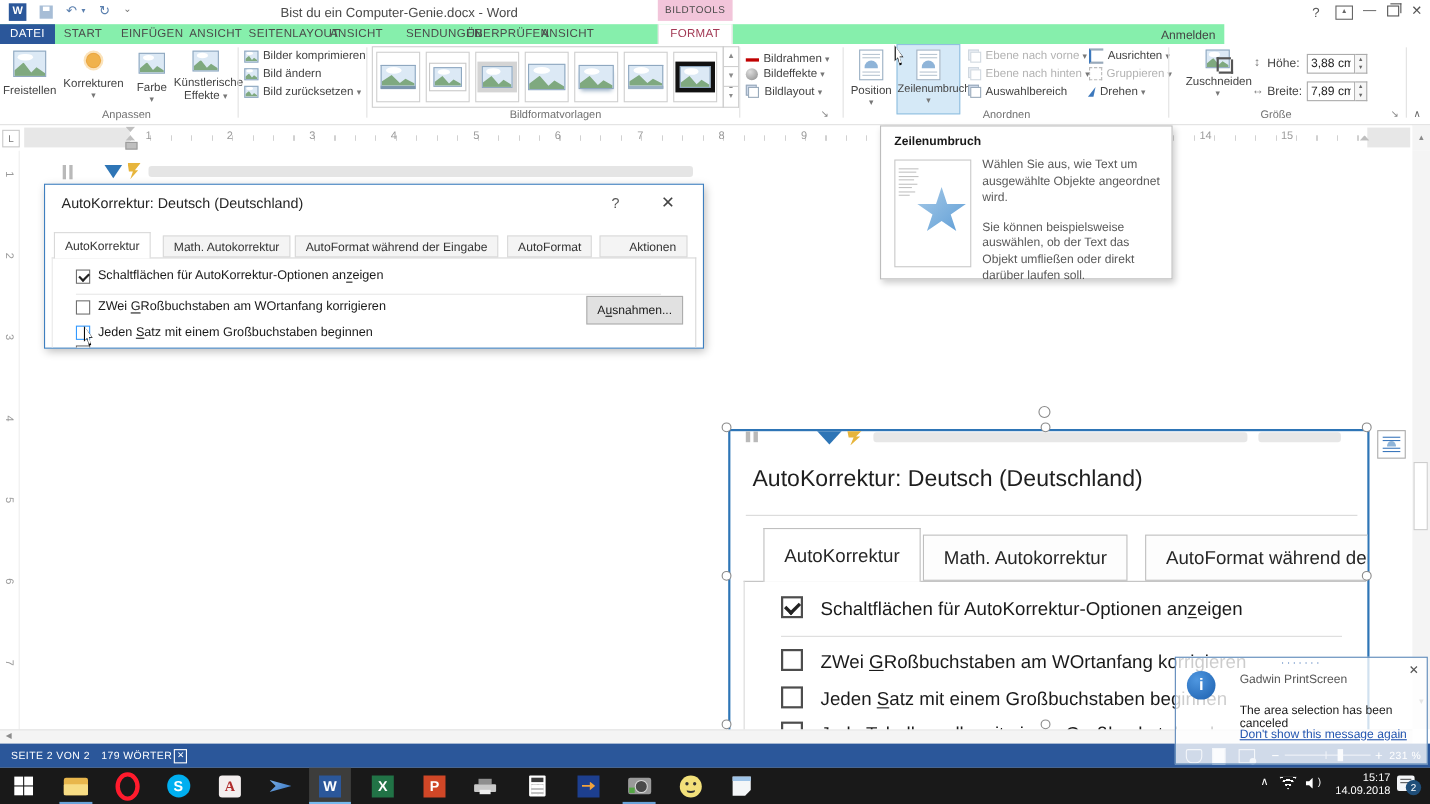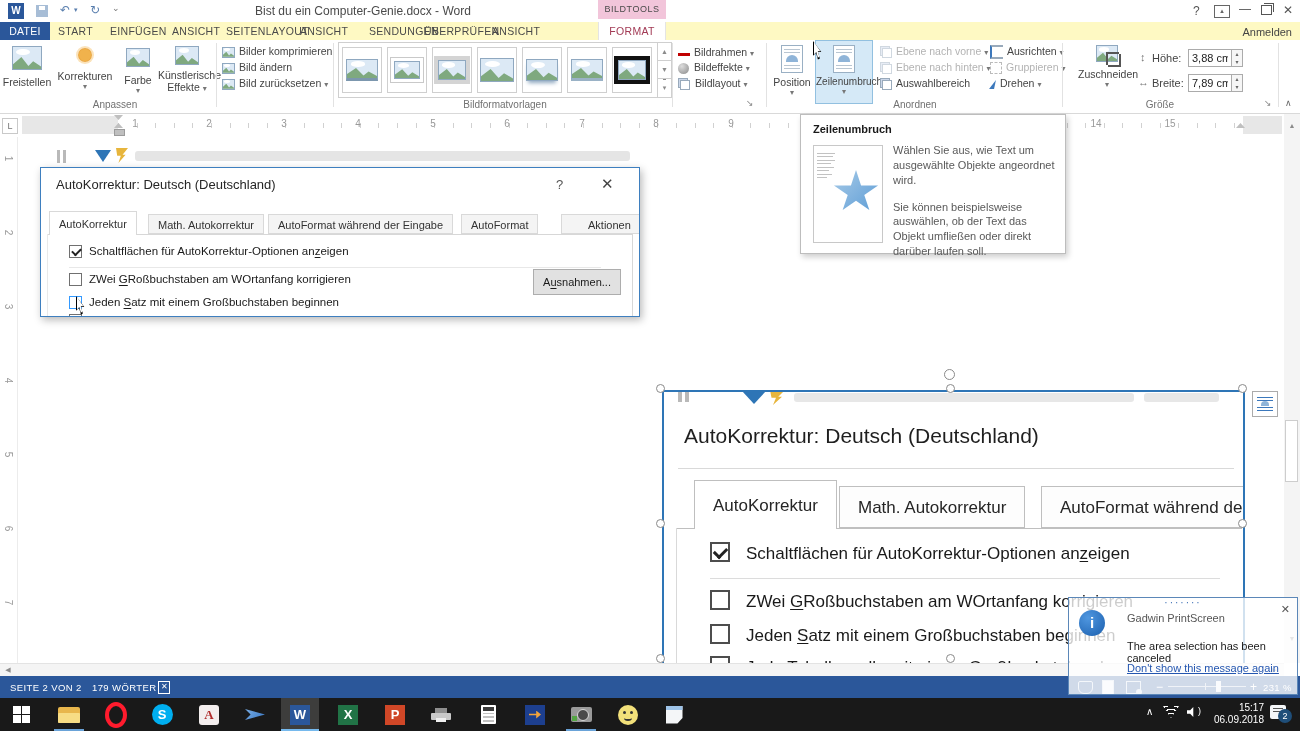--- a/index.html
+++ b/index.html
@@ -7,21 +7,21 @@
           font-family:"Liberation Sans","DejaVu Sans",sans-serif;color:#444;}
   .a{position:absolute;}
   
   #titlebar{left:0;top:0;width:1300px;height:22px;background:#fff;}
   .qat{font-size:12px;color:#5a7fae;}
   #title{font-size:12px;color:#4a4a4a;}
   .winctl{font-size:12px;color:#555;}
   #bildtools{left:598px;top:0;width:68px;height:19px;background:#f2c5da;color:#4a4a4a;
              font-size:9px;line-height:19px;text-align:center;letter-spacing:.5px;}
   
-  #menubar{left:0;top:22px;width:1300px;height:18px;background:#fef9c3;}
+  #menubar{left:0;top:22px;width:1113px;height:18px;background:#86efac;}
   .mtab{position:absolute;top:0;height:18px;line-height:18px;font-size:10.5px;color:#4a4a4a;letter-spacing:.3px;}
   #fileTab{left:0;top:0;width:50px;background:#2b579a;color:#fff;text-align:center;}
   #formatTab{left:598px;top:0;width:68px;text-align:center;color:#a23a55;background:#fff;
              border-left:1px solid #e4e4e4;border-right:1px solid #e4e4e4;box-sizing:border-box;}
   #signin{right:8px;top:4px;font-size:11px;color:#444;position:absolute;}
   
   #ribbon{left:0;top:40px;width:1300px;height:74px;background:#fff;border-bottom:1px solid #d9d9d9;box-sizing:border-box;}
   .vsep{position:absolute;top:3px;width:1px;height:64px;background:#e2e2e2;}
   .gl{position:absolute;top:59px;font-size:10px;color:#717171;text-align:center;}
   .bigbtn{position:absolute;top:2px;text-align:center;font-size:10.5px;color:#444;}
@@ -312,21 +312,21 @@
   </div>
 
   <div id="dlgS" class="a">
     <span class="a" style="left:15px;top:9px;font-size:13px;color:#262626;">AutoKorrektur: Deutsch (Deutschland)</span>
     <span class="a" style="left:515px;top:9px;font-size:13px;color:#555;">?</span>
     <span class="a" style="left:560px;top:7px;font-size:15px;color:#444;">✕</span>
     <div class="tabS active" style="left:8px;">AutoKorrektur</div>
     <div class="tabS" style="left:107px;">Math. Autokorrektur</div>
     <div class="tabS" style="left:227px;">AutoFormat während der Eingabe</div>
     <div class="tabS" style="left:420px;">AutoFormat</div>
-    <div class="tabS" style="left:520px;padding-left:26px;">Aktionen</div>
+    <div class="tabS" style="left:504px;padding-left:26px;">Aktionen</div>
     <div class="a" style="left:6px;top:66px;width:586px;height:1px;background:#d7d7d7;"></div>
     <div class="a" style="left:591px;top:66px;width:1px;height:84px;background:#d7d7d7;"></div>
     <div class="a" style="left:6px;top:66px;width:1px;height:84px;background:#e9e9e9;"></div>
     <div class="cb checked" style="left:28px;top:77px;"></div>
     <span class="lblS" style="left:48px;top:77px;">Schaltflächen für AutoKorrektur-Optionen an<u>z</u>eigen</span>
     <div class="a" style="left:28px;top:99px;width:532px;height:1px;background:#e8e8e8;"></div>
     <div class="cb" style="left:28px;top:105px;"></div>
     <span class="lblS" style="left:48px;top:105px;">ZWei <u>G</u>Roßbuchstaben am WOrtanfang korrigieren</span>
     <div class="btnS" style="left:492px;top:101px;width:88px;height:26px;line-height:24px;">A<u>u</u>snahmen...</div>
     <div class="cb hover" style="left:28px;top:128px;"></div>
@@ -515,21 +515,21 @@
         <div style="position:absolute;left:0;top:0;right:0;height:4px;background:#9fc4e8;"></div>
       </div>
     </div>
 
     <span class="a" style="left:1146px;top:8px;color:#fff;font-size:10px;">∧</span>
     <div class="a" style="left:1163px;top:8px;width:16px;height:12px;clip-path:polygon(50% 100%,0 0,100% 0);background:repeating-radial-gradient(circle at 50% 100%,#fff 0 1.5px,transparent 1.5px 4px,#fff 4px 5.5px,transparent 5.5px 8px,#fff 8px 9.5px,transparent 9.5px 12px,#fff 12px 13.5px,transparent 13.5px);"></div>
     <div class="a" style="left:1187px;top:9px;width:9px;height:10px;background:#fff;clip-path:polygon(0 32%,35% 32%,70% 0,70% 100%,35% 68%,0 68%);"></div>
     <span class="a" style="left:1198px;top:8px;color:#fff;font-size:9px;">)</span>
     <div class="a traytxt" style="left:1206px;top:4px;width:58px;">
       <div>15:17</div>
-      <div>06.09.2018</div>
+      <div>14.09.2018</div>
     </div>
     <div class="a" style="left:1270px;top:7px;width:16px;height:14px;background:#f4f6f8;border-radius:2px;position:absolute;">
       <div style="position:absolute;left:3px;top:3px;width:10px;height:1px;background:#555;"></div>
       <div style="position:absolute;left:3px;top:6px;width:10px;height:1px;background:#555;"></div>
       <div style="position:absolute;right:-6px;bottom:-4px;width:14px;height:14px;border-radius:50%;background:#1f4e79;color:#fff;font-size:9px;line-height:14px;text-align:center;">2</div>
     </div>
   </div>
 
   <div class="cursor" style="left:813px;top:41px;">
       <div class="ob"></div>

